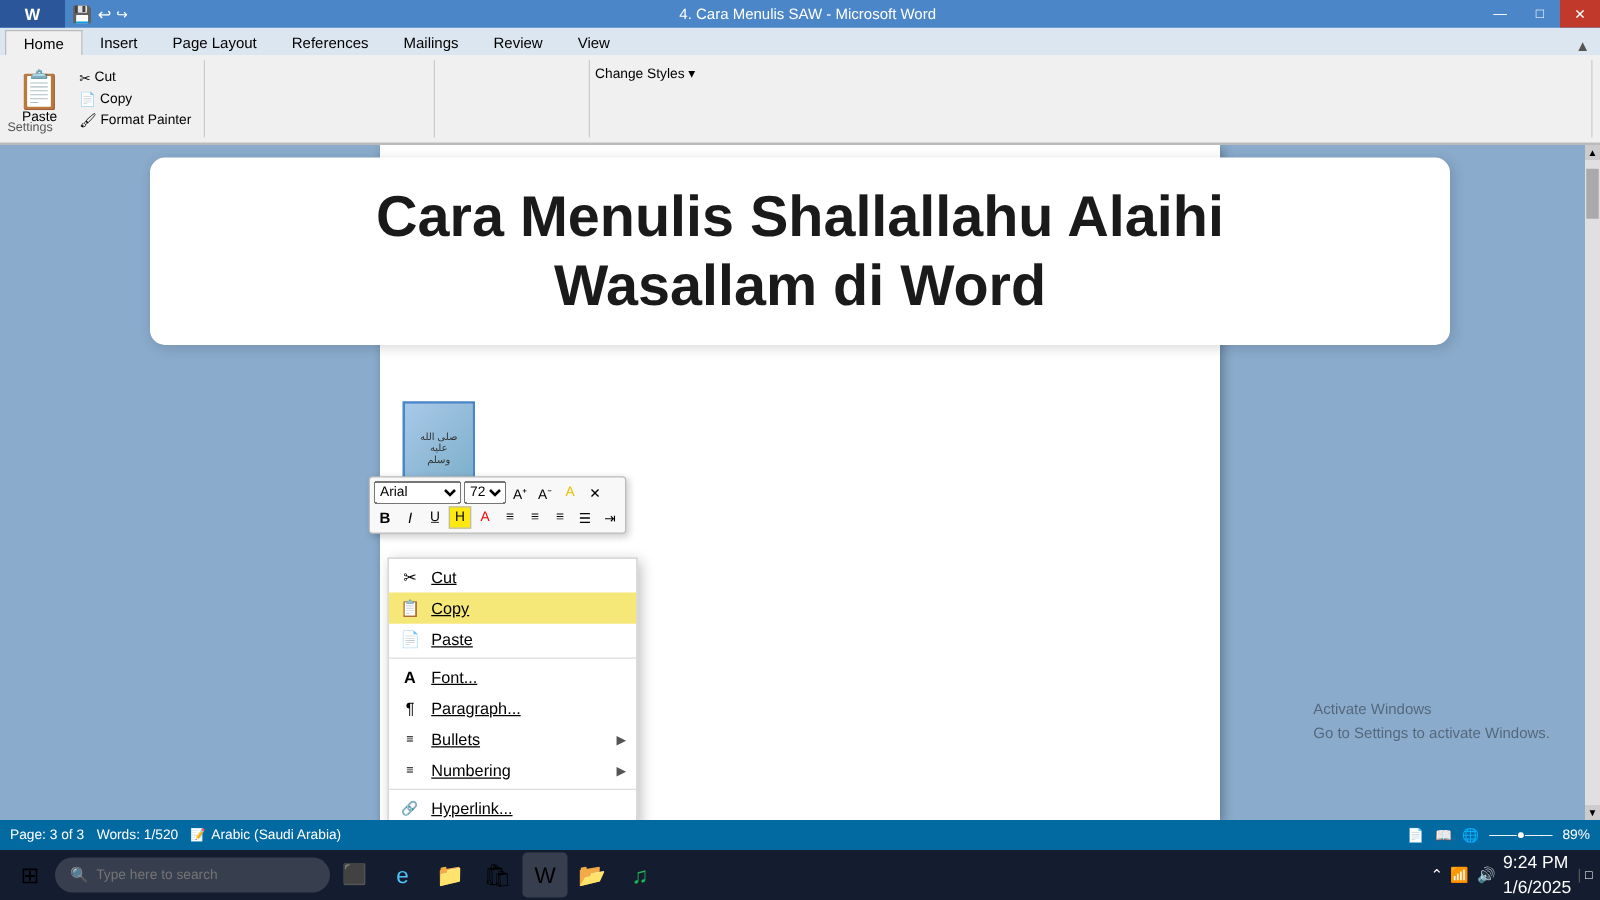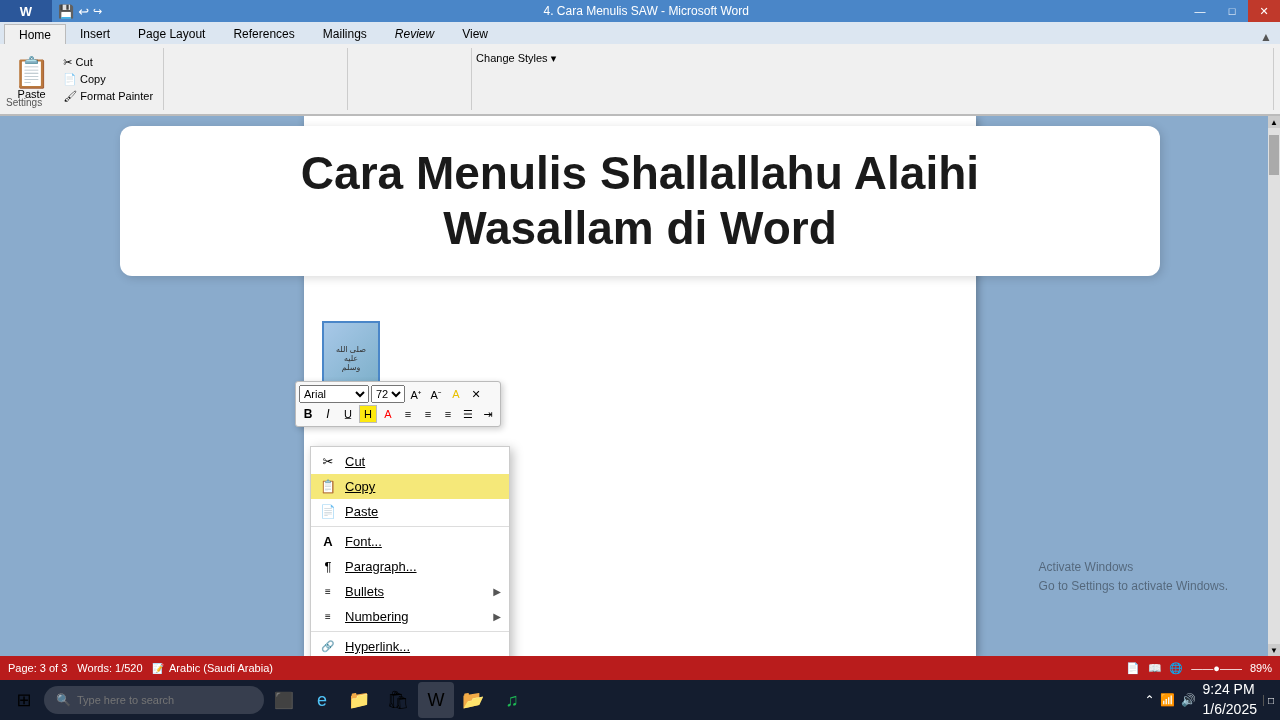--- a/index.html
+++ b/index.html
@@ -22,21 +22,21 @@
     <button style="width:32px;height:22px;background:#c0392b;border:none;color:white;cursor:pointer;font-size:11px;">✕</button>
   </div>
 </div>
 
 <div style="position:absolute;top:22px;left:0;right:0;height:22px;background:#dce6f1;display:flex;align-items:flex-end;padding-left:4px;z-index:40;">
   <div style="padding:2px 14px;font-size:12px;cursor:pointer;background:#f0f0f0;border-top:1px solid #bbb;border-left:1px solid #bbb;border-right:1px solid #bbb;height:20px;display:flex;align-items:center;">Home</div>
   <div style="padding:2px 14px;font-size:12px;cursor:pointer;height:20px;display:flex;align-items:center;">Insert</div>
   <div style="padding:2px 14px;font-size:12px;cursor:pointer;height:20px;display:flex;align-items:center;">Page Layout</div>
   <div style="padding:2px 14px;font-size:12px;cursor:pointer;height:20px;display:flex;align-items:center;">References</div>
   <div style="padding:2px 14px;font-size:12px;cursor:pointer;height:20px;display:flex;align-items:center;">Mailings</div>
-  <div style="padding:2px 14px;font-size:12px;cursor:pointer;height:20px;display:flex;align-items:center;font-style:italic;">Review</div>
+  <div style="padding:2px 14px;font-size:12px;cursor:pointer;height:20px;display:flex;align-items:center;">Review</div>
   <div style="padding:2px 14px;font-size:12px;cursor:pointer;height:20px;display:flex;align-items:center;">View</div>
   <div style="margin-left:auto;padding:0 8px;font-size:12px;cursor:pointer;color:#555;">▲</div>
 </div>
 
 <div style="position:absolute;top:44px;left:0;right:0;height:72px;background:#f0f0f0;border-bottom:2px solid #bbb;display:flex;align-items:stretch;padding:4px 6px;gap:4px;z-index:40;">
 
   <div style="display:flex;align-items:center;gap:4px;border-right:1px solid #ccc;padding-right:8px;">
     <div style="display:flex;flex-direction:column;align-items:center;cursor:pointer;padding:2px 6px;border:1px solid transparent;">
       <div style="font-size:30px;line-height:1;">📋</div>
       <div style="font-size:11px;">Paste</div>
@@ -144,33 +144,33 @@
       <span style="font-size:10px;color:#555;">▶</span>
     </div>
     <div style="height:1px;background:#ddd;margin:2px 0;"></div>
     <div style="display:flex;align-items:center;padding:5px 8px;font-size:13px;cursor:pointer;gap:8px;">
       <span style="width:18px;text-align:center;font-size:11px;">🔗</span>
       <span style="text-decoration:underline;">Hyperlink...</span>
     </div>
 
   </div>
 
-  <div style="position:absolute;bottom:60px;right:52px;color:rgba(0,0,0,0.4);font-size:12px;line-height:1.6;margin-top:29px;">
+  <div style="position:absolute;bottom:60px;right:40px;color:rgba(0,0,0,0.4);font-size:12px;line-height:1.6;margin-top:29px;">
     <div style="font-weight:500;">Activate Windows</div>
     <div>Go to Settings to activate Windows.</div>
   </div>
 
   <div style="position:absolute;right:0;top:0;bottom:0;width:12px;background:#e0e0e0;">
     <div style="width:12px;height:12px;background:#ccc;display:flex;align-items:center;justify-content:center;font-size:8px;cursor:pointer;">▲</div>
     <div style="width:10px;height:40px;background:#aaa;margin:1px auto;margin-top:60%;cursor:pointer;"></div>
     <div style="width:12px;height:12px;background:#ccc;display:flex;align-items:center;justify-content:center;font-size:8px;cursor:pointer;position:absolute;bottom:0;">▼</div>
   </div>
 </div>
 
-<div style="position:absolute;bottom:40px;left:0;right:0;height:24px;background:#b91c1c;display:flex;align-items:center;padding:0 8px;color:white;font-size:11px;gap:10px;">
+<div style="position:absolute;bottom:40px;left:0;right:0;height:24px;background:#0369a1;display:flex;align-items:center;padding:0 8px;color:white;font-size:11px;gap:10px;">
   <span>Page: 3 of 3</span>
   <span>Words: 1/520</span>
   <span style="display:flex;align-items:center;gap:4px;">
     <span style="font-size:10px;">📝</span>
     <span>Arabic (Saudi Arabia)</span>
   </span>
   <div style="margin-left:auto;display:flex;align-items:center;gap:8px;">
     <span style="cursor:pointer;">📄</span>
     <span style="cursor:pointer;">📖</span>
     <span style="cursor:pointer;">🌐</span>

